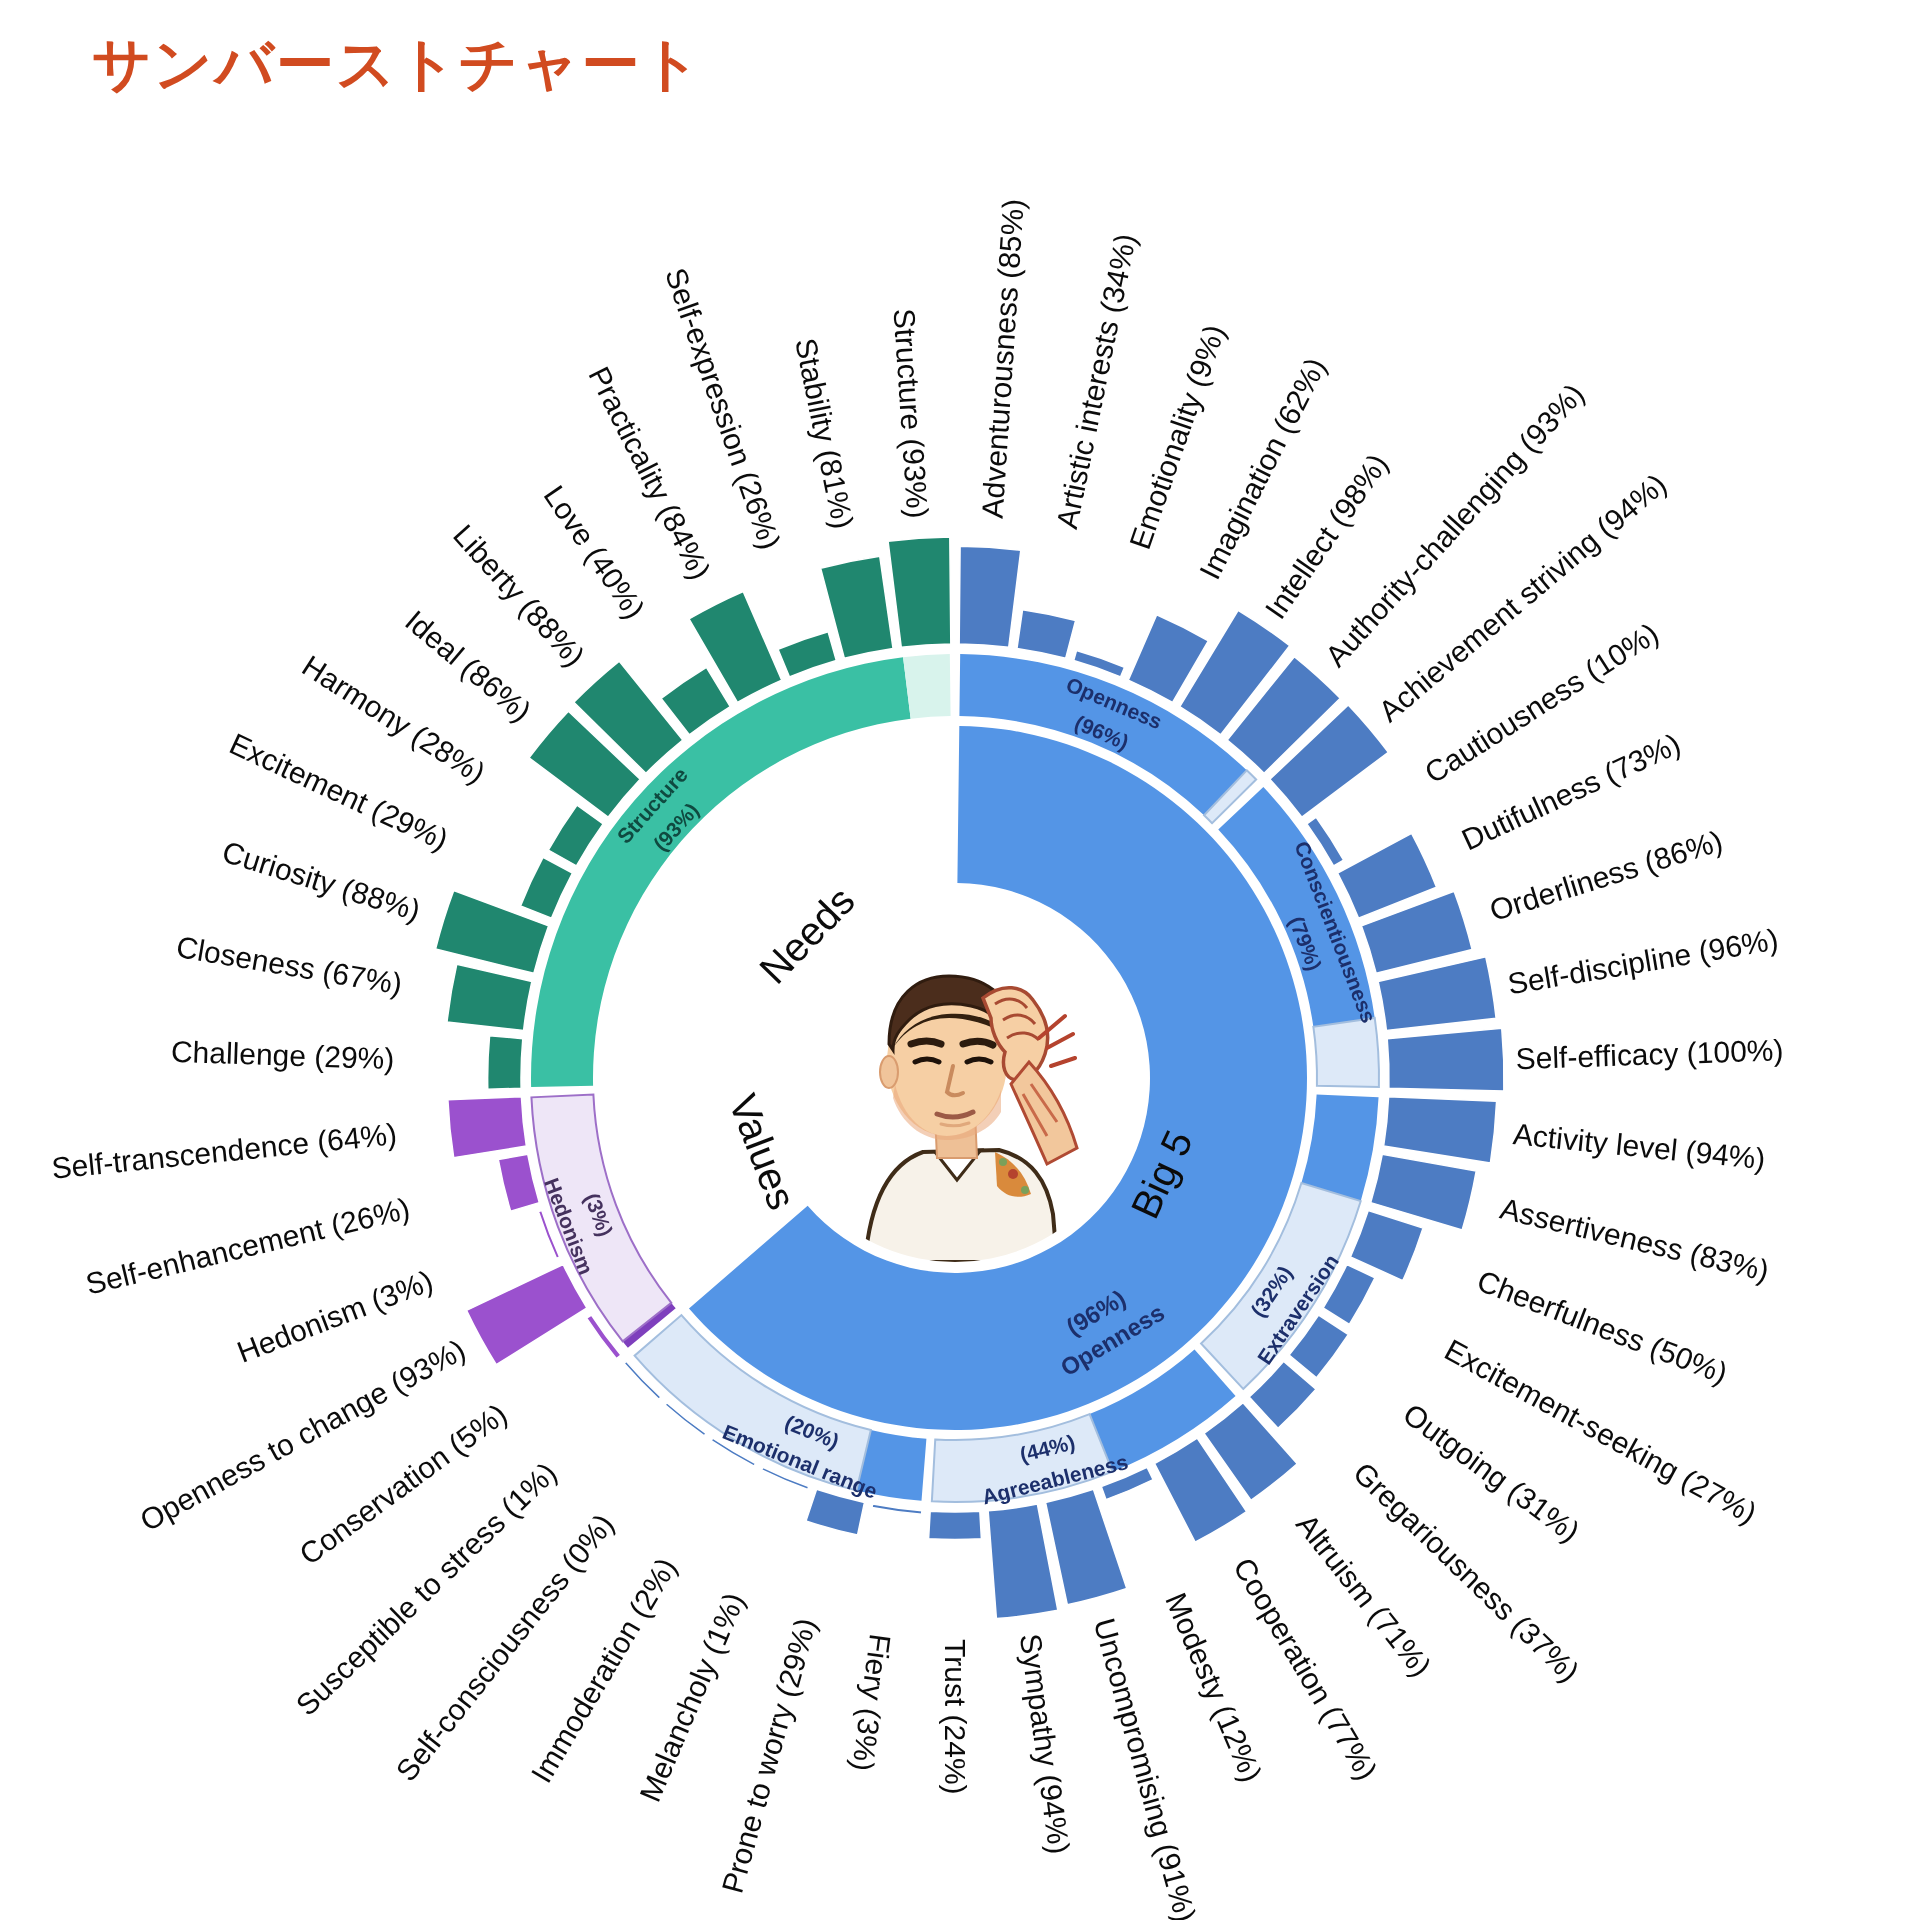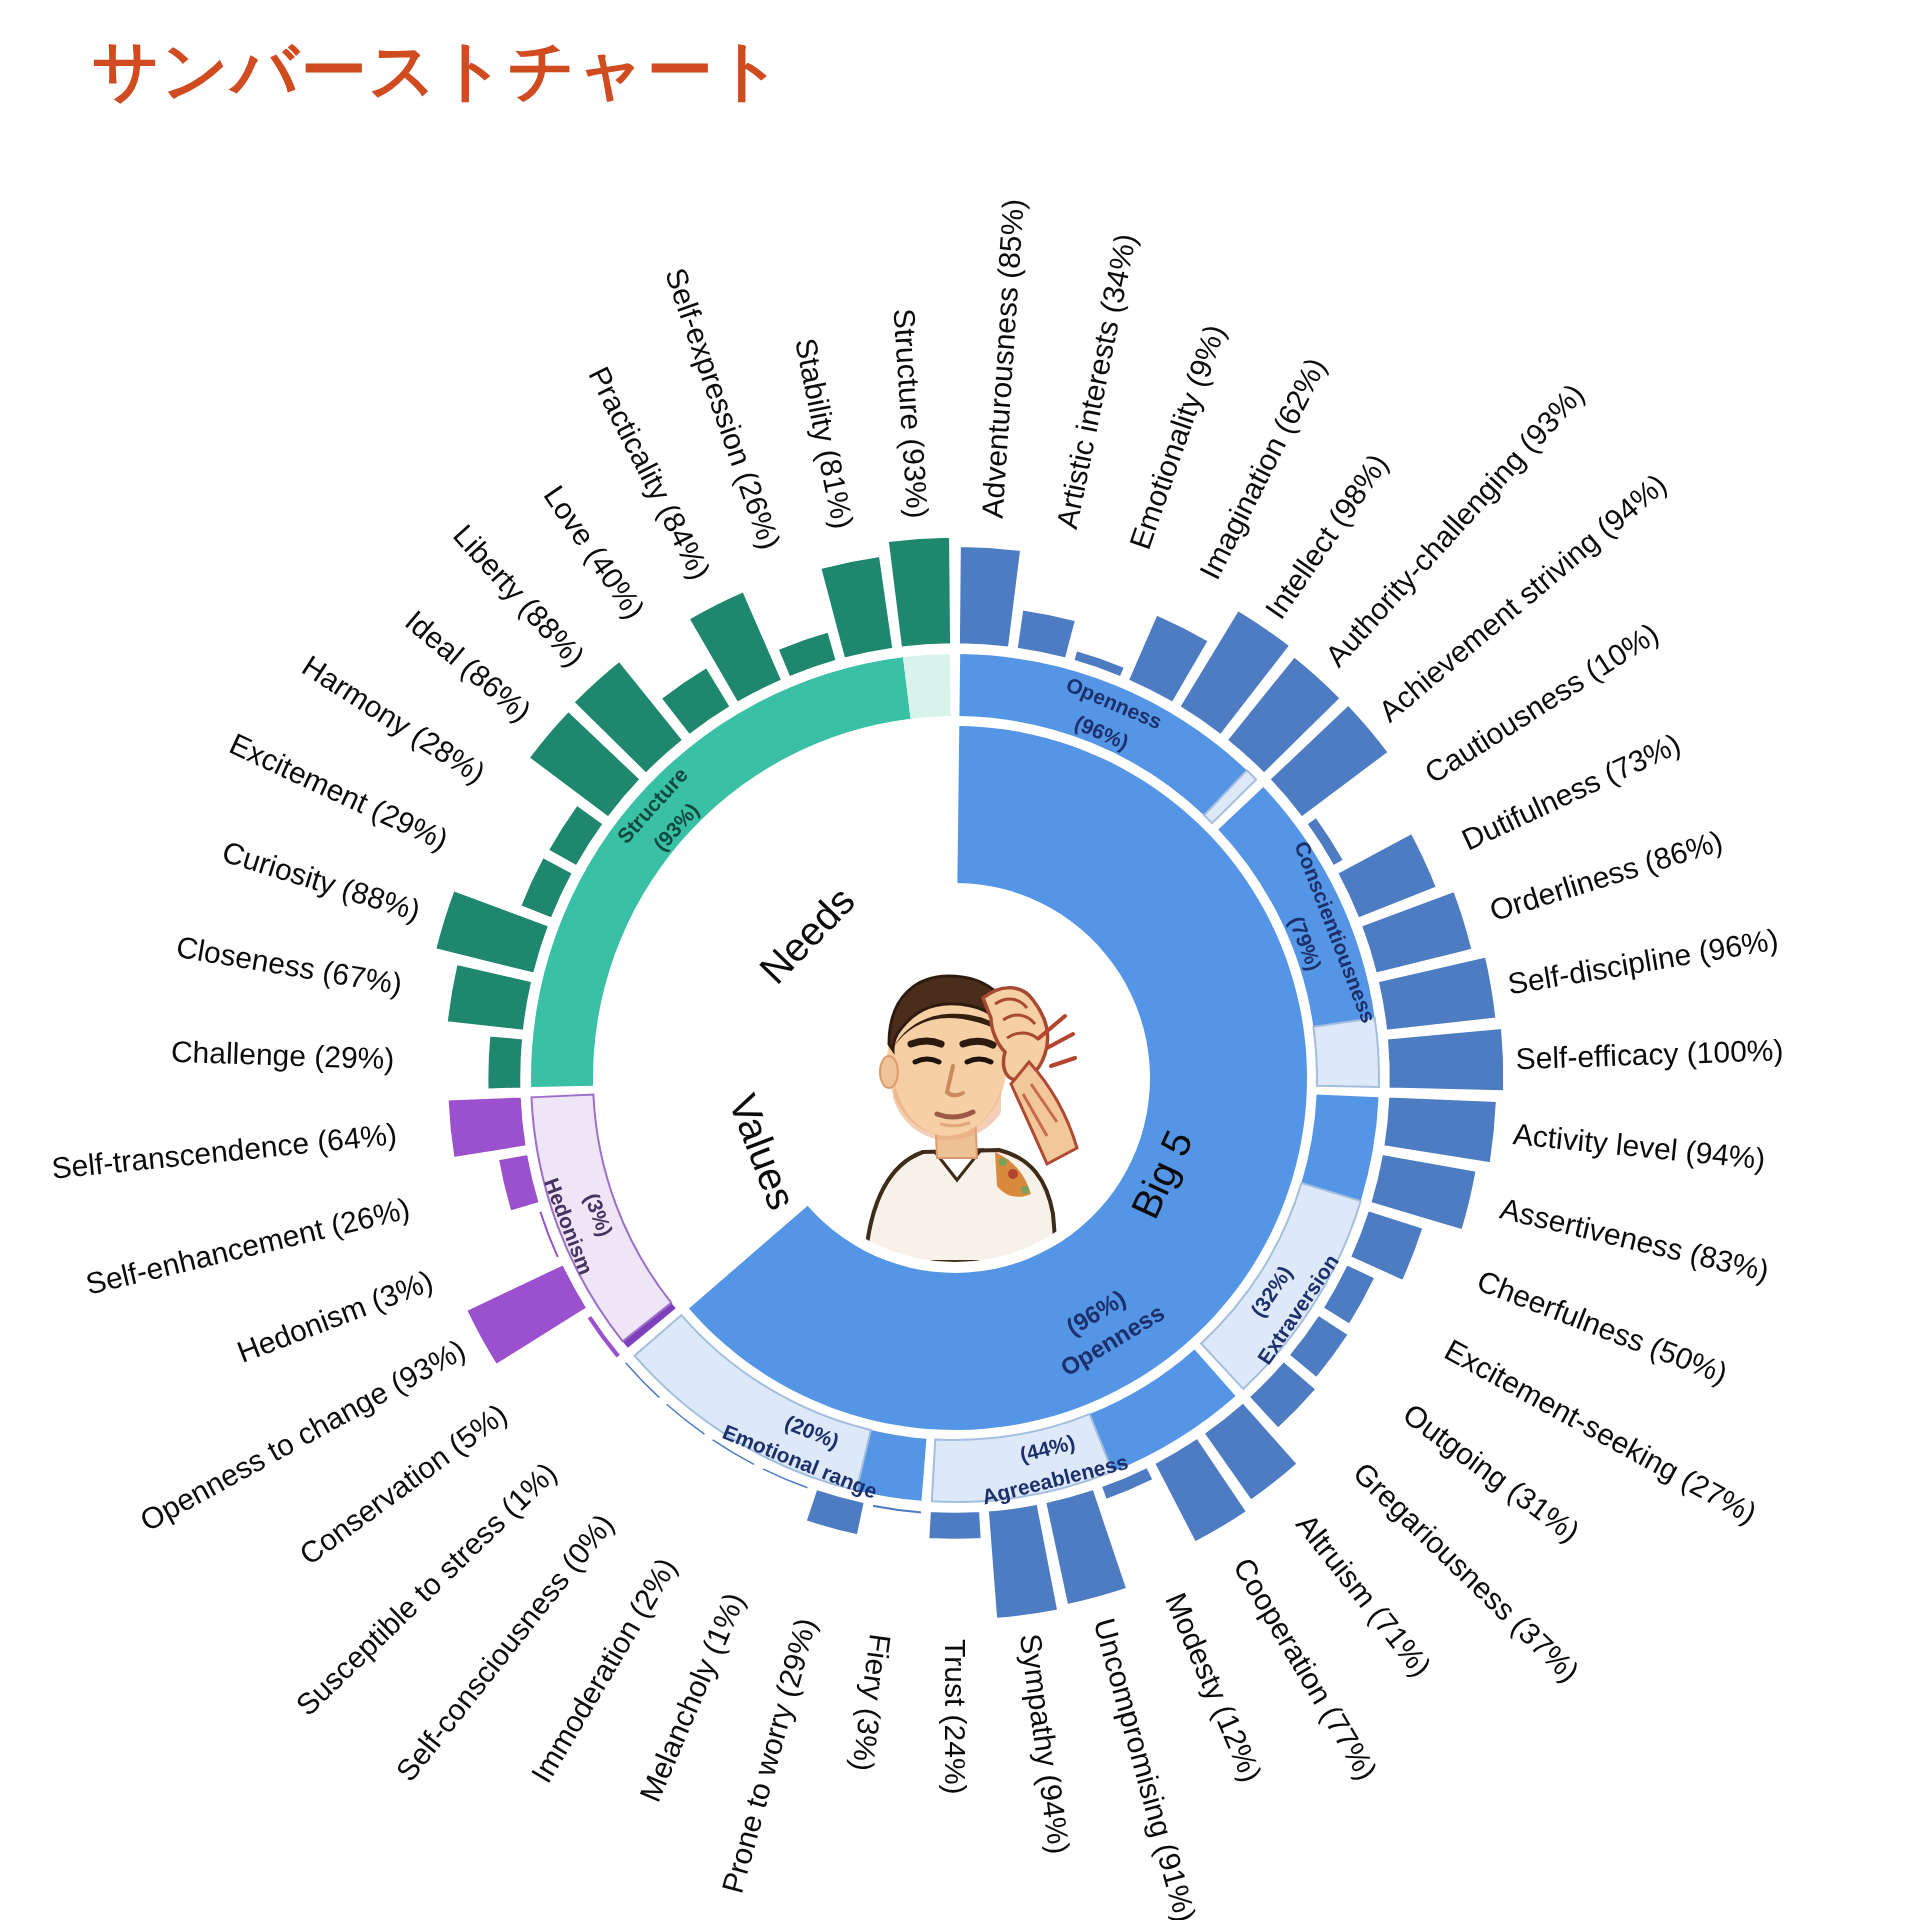--- a/index.html
+++ b/index.html
@@ -1,18 +1,18 @@
 <!DOCTYPE html>
 <html><head>
 <meta charset="utf-8">
 <style>
   html,body{margin:0;padding:0;background:#ffffff;}
   body{width:1920px;height:1920px;position:relative;overflow:hidden;
        font-family:"Liberation Sans","DejaVu Sans",sans-serif;}
-  .page-title{position:absolute;left:92px;top:26px;font-size:66px;font-weight:bold;
+  .page-title{position:absolute;left:92px;top:26px;font-size:58px;font-weight:bold;
               color:#d14b20;letter-spacing:2px;font-family:"DejaVu Sans","Liberation Sans",sans-serif;}
   #chart{position:absolute;left:0;top:0;width:1920px;height:1920px;}
   svg text{font-family:"Liberation Sans","DejaVu Sans",sans-serif;}
 </style>
 </head>
 <body>
 
 <div class="page-title">サンバーストチャート</div>
 
 <svg id="chart" viewBox="0 0 1920 1920">

